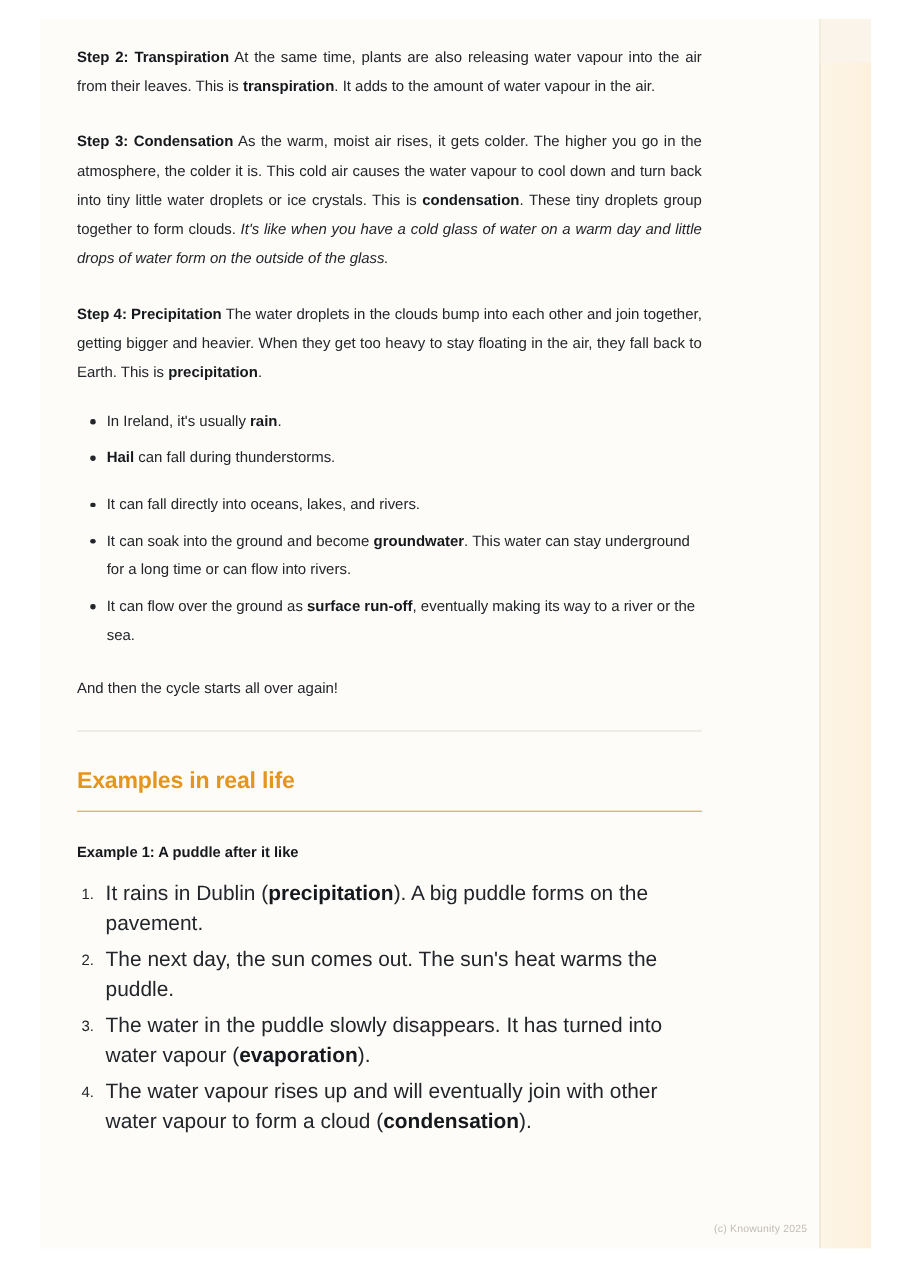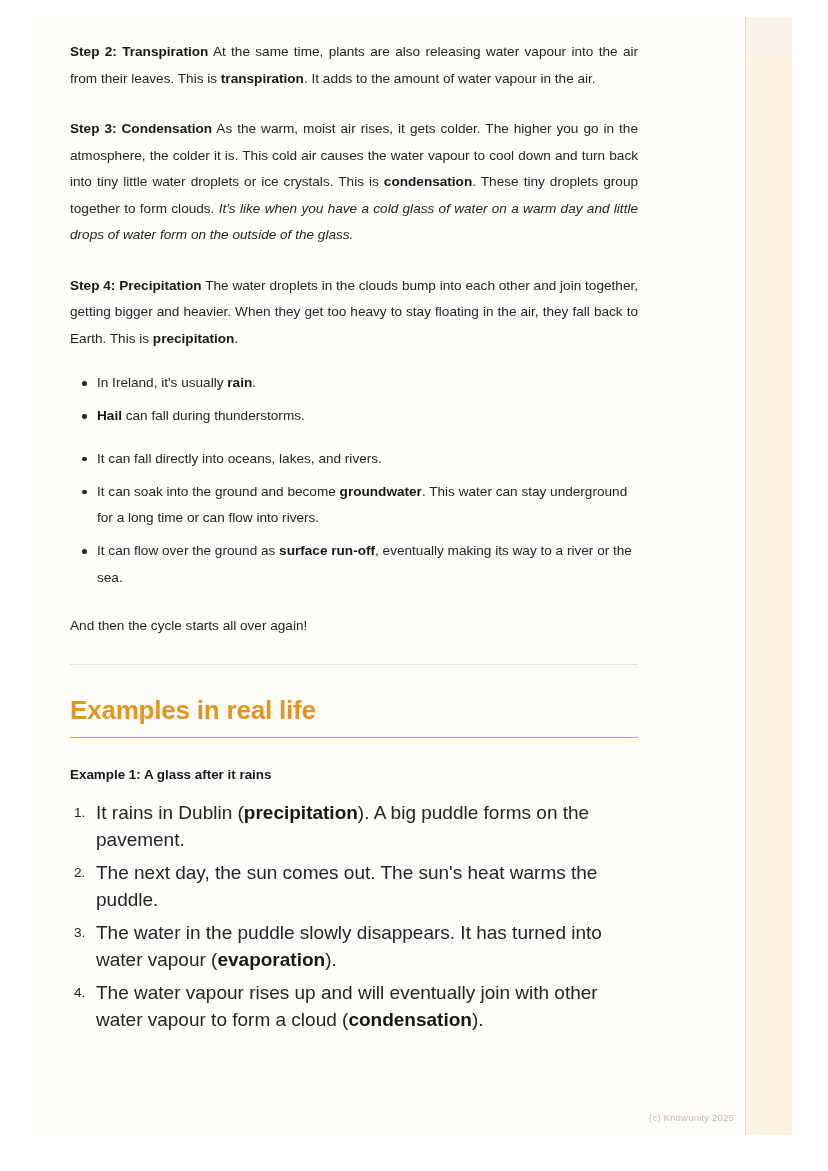--- a/index.html
+++ b/index.html
@@ -110,21 +110,21 @@
     color: #22252a;
   }
   .divider {
     height: 1px;
     background: #e2e0da;
     margin: 12px 0 30px 0;
     width: 100%;
   }
   h2.section-title {
     margin: 0 0 0 0;
-    font-size: 26px;
+    font-size: 21px;
     line-height: 30px;
     font-weight: bold;
     color: #e3951f;
     letter-spacing: -0.2px;
   }
   .title-rule {
     height: 1.6px;
     background: #e3a13a;
     margin: 12px 0 26px 0;
     width: 100%;
@@ -191,21 +191,21 @@
         </li>
       </ul>
 
       <p class="para">And then the cycle starts all over again!</p>
 
       <div class="divider"></div>
 
       <h2 class="section-title">Examples in real life</h2>
       <div class="title-rule"></div>
 
-      <h3 class="example-title">Example 1: A glass after it rains</h3>
+      <h3 class="example-title">Example 1: A puddle after it like</h3>
 
       <ol class="numbers">
         <li>
           <span>It rains in Dublin (</span><b>precipitation</b><span>). A big puddle forms on the pavement.</span>
         </li>
         <li>
           <span>The next day, the sun comes out. The sun's heat warms the puddle.</span>
         </li>
         <li>
           <span>The water in the puddle slowly disappears. It has turned into water vapour (</span><b>evaporation</b><span>).</span>

